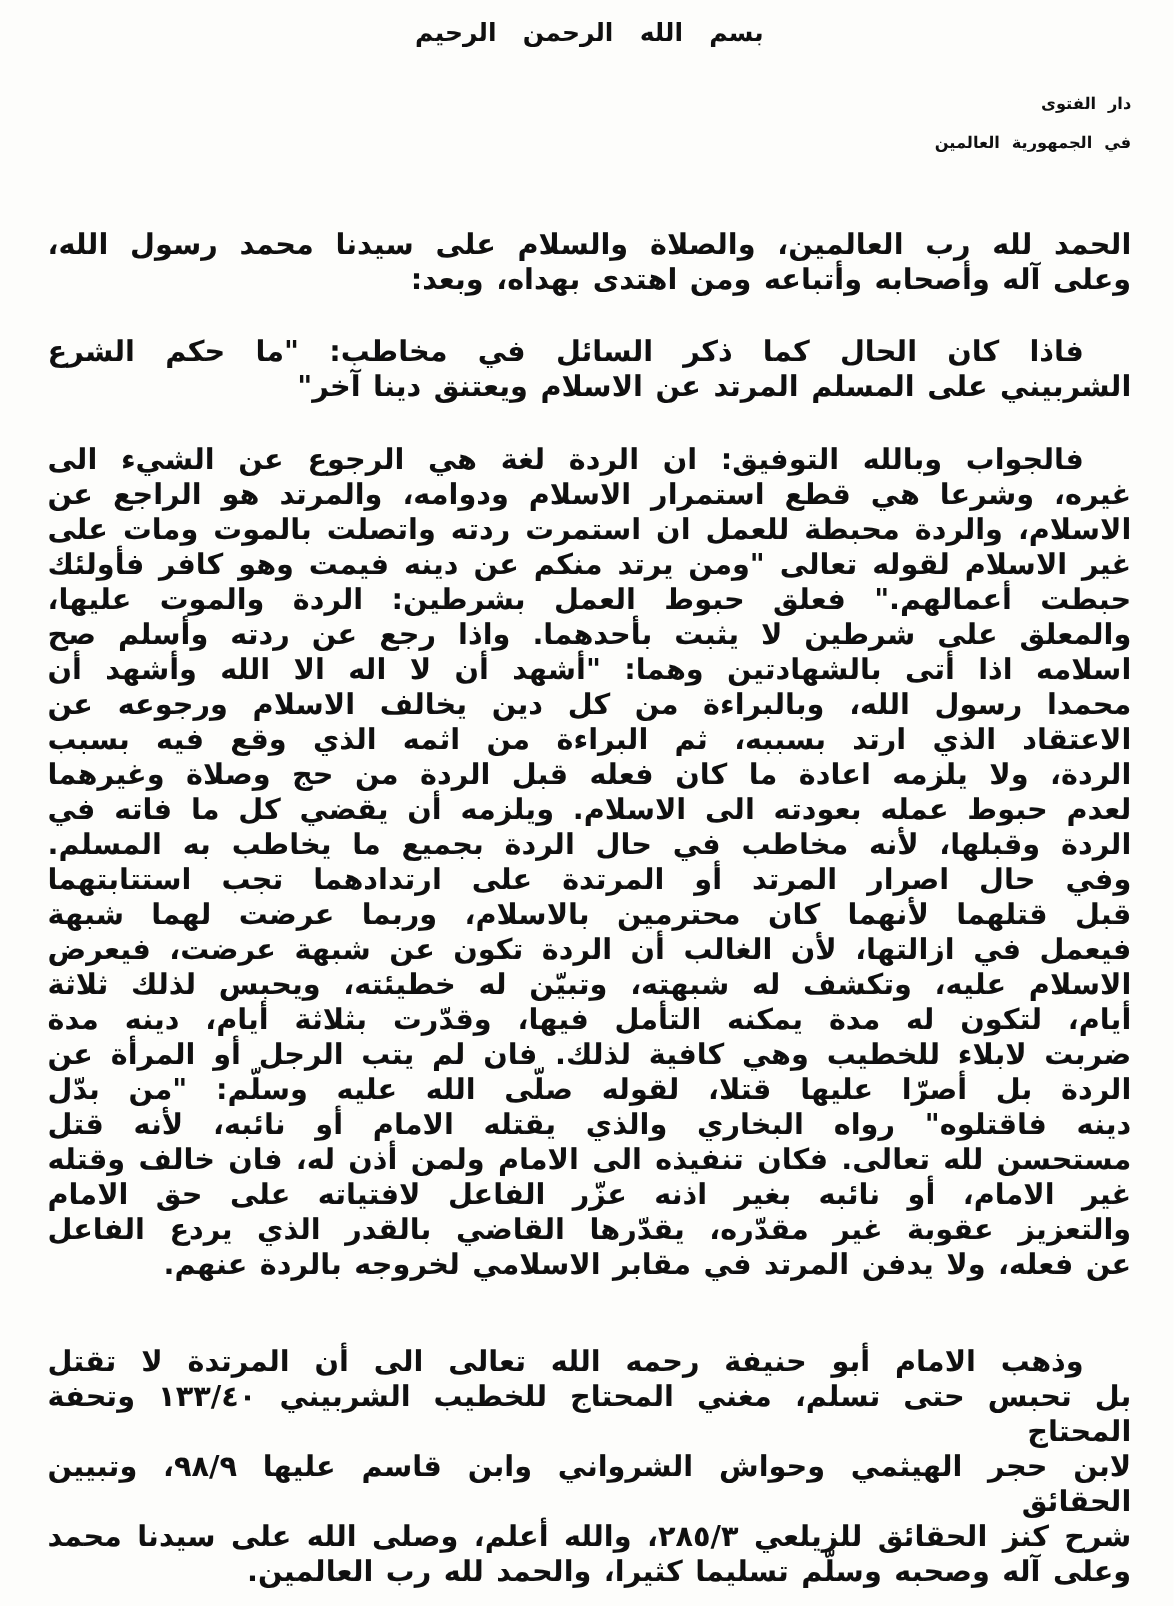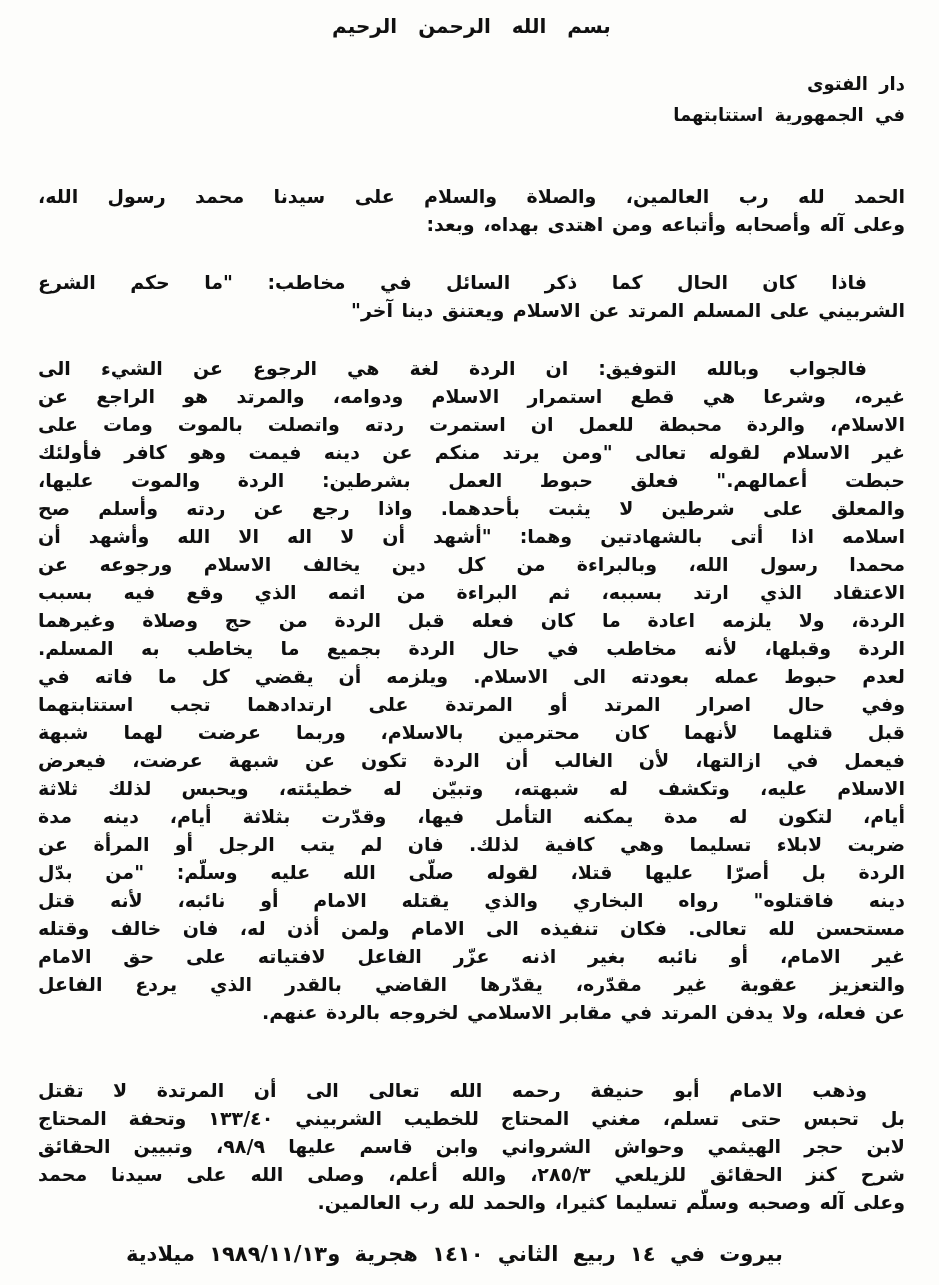--- a/index.html
+++ b/index.html
@@ -23,27 +23,27 @@
   }
   .bismillah {
     text-align: center;
     font-size: 20px;
     word-spacing: 14px;
     margin-top: 2px;
   }
   .letterhead {
     margin-top: 30px;
     text-align: right;
-    font-size: 18px;
+    font-size: 13px;
     line-height: 31px;
     word-spacing: 5px;
   }
   .doc-body {
     margin-top: 52px;
-    font-size: 19px;
+    font-size: 23px;
     line-height: 28px;
   }
   .para { margin: 0 0 30px 0; }
   .para:last-child { margin-bottom: 0; }
   .para.gap-before { margin-top: 50px; }
   .para.indented .line:first-child { text-indent: 38px; }
   .line {
     text-align: justify;
     text-align-last: justify;
     word-spacing: 2px;
@@ -62,21 +62,21 @@
 </style>
 </head>
 <body>
 
 <div class="page">
 
   <div class="bismillah">بسم الله الرحمن الرحيم</div>
 
   <div class="letterhead">
     <div>دار الفتوى</div>
-    <div>في الجمهورية استتابتهما</div>
+    <div>في الجمهورية العالمين</div>
   </div>
 
   <div class="doc-body">
 
   <div class="para">
         <div class="line">الحمد لله رب العالمين، والصلاة والسلام على سيدنا محمد رسول الله،</div>
         <div class="line last">وعلى آله وأصحابه وأتباعه ومن اهتدى بهداه، وبعد:</div>
       </div>
       <div class="para indented">
         <div class="line">فاذا كان الحال كما ذكر السائل في مخاطب: "ما حكم الشرع</div>
@@ -86,28 +86,28 @@
         <div class="line">فالجواب وبالله التوفيق: ان الردة لغة هي الرجوع عن الشيء الى</div>
         <div class="line">غيره، وشرعا هي قطع استمرار الاسلام ودوامه، والمرتد هو الراجع عن</div>
         <div class="line">الاسلام، والردة محبطة للعمل ان استمرت ردته واتصلت بالموت ومات على</div>
         <div class="line">غير الاسلام لقوله تعالى "ومن يرتد منكم عن دينه فيمت وهو كافر فأولئك</div>
         <div class="line">حبطت أعمالهم."  فعلق حبوط العمل بشرطين: الردة والموت عليها،</div>
         <div class="line">والمعلق على شرطين لا يثبت بأحدهما. واذا رجع عن ردته وأسلم صح</div>
         <div class="line">اسلامه اذا أتى بالشهادتين وهما: "أشهد أن لا اله الا الله وأشهد أن</div>
         <div class="line">محمدا رسول الله، وبالبراءة من كل دين يخالف الاسلام ورجوعه عن</div>
         <div class="line">الاعتقاد الذي ارتد بسببه، ثم البراءة من اثمه الذي وقع فيه بسبب</div>
         <div class="line">الردة، ولا يلزمه اعادة ما كان فعله قبل الردة من حج وصلاة وغيرهما</div>
+        <div class="line">لعدم حبوط عمله بعودته الى الاسلام. ويلزمه أن يقضي كل ما فاته في</div>
         <div class="line">الردة وقبلها، لأنه مخاطب في حال الردة بجميع ما يخاطب به المسلم.</div>
-        <div class="line">لعدم حبوط عمله بعودته الى الاسلام. ويلزمه أن يقضي كل ما فاته في</div>
         <div class="line">وفي حال اصرار المرتد أو المرتدة على ارتدادهما تجب استتابتهما</div>
         <div class="line">قبل قتلهما لأنهما كان محترمين بالاسلام، وربما عرضت لهما شبهة</div>
         <div class="line">فيعمل في ازالتها، لأن الغالب أن الردة تكون عن شبهة عرضت، فيعرض</div>
         <div class="line">الاسلام عليه، وتكشف له شبهته، وتبيّن له خطيئته، ويحبس لذلك ثلاثة</div>
         <div class="line">أيام، لتكون له مدة يمكنه التأمل فيها، وقدّرت بثلاثة أيام، دينه مدة</div>
-        <div class="line">ضربت لابلاء تسليما وهي كافية لذلك. فان لم يتب الرجل أو المرأة عن</div>
+        <div class="line">ضربت لابلاء للخطيب وهي كافية لذلك. فان لم يتب الرجل أو المرأة عن</div>
         <div class="line">الردة بل أصرّا عليها قتلا، لقوله صلّى الله عليه وسلّم: "من بدّل</div>
         <div class="line">دينه فاقتلوه" رواه البخاري والذي يقتله الامام أو نائبه، لأنه قتل</div>
         <div class="line">مستحسن لله تعالى. فكان تنفيذه الى الامام ولمن أذن له، فان خالف وقتله</div>
         <div class="line">غير الامام، أو نائبه بغير اذنه عزّر الفاعل لافتياته على حق الامام</div>
         <div class="line">والتعزيز عقوبة غير مقدّره، يقدّرها القاضي بالقدر الذي يردع الفاعل</div>
         <div class="line last">عن فعله، ولا يدفن المرتد في مقابر الاسلامي لخروجه بالردة عنهم.</div>
       </div>
       <div class="para indented gap-before">
         <div class="line">وذهب الامام أبو حنيفة رحمه الله تعالى الى أن المرتدة لا تقتل</div>
         <div class="line">بل تحبس حتى تسلم، مغني المحتاج للخطيب الشربيني ١٣٣/٤٠ وتحفة المحتاج</div>

